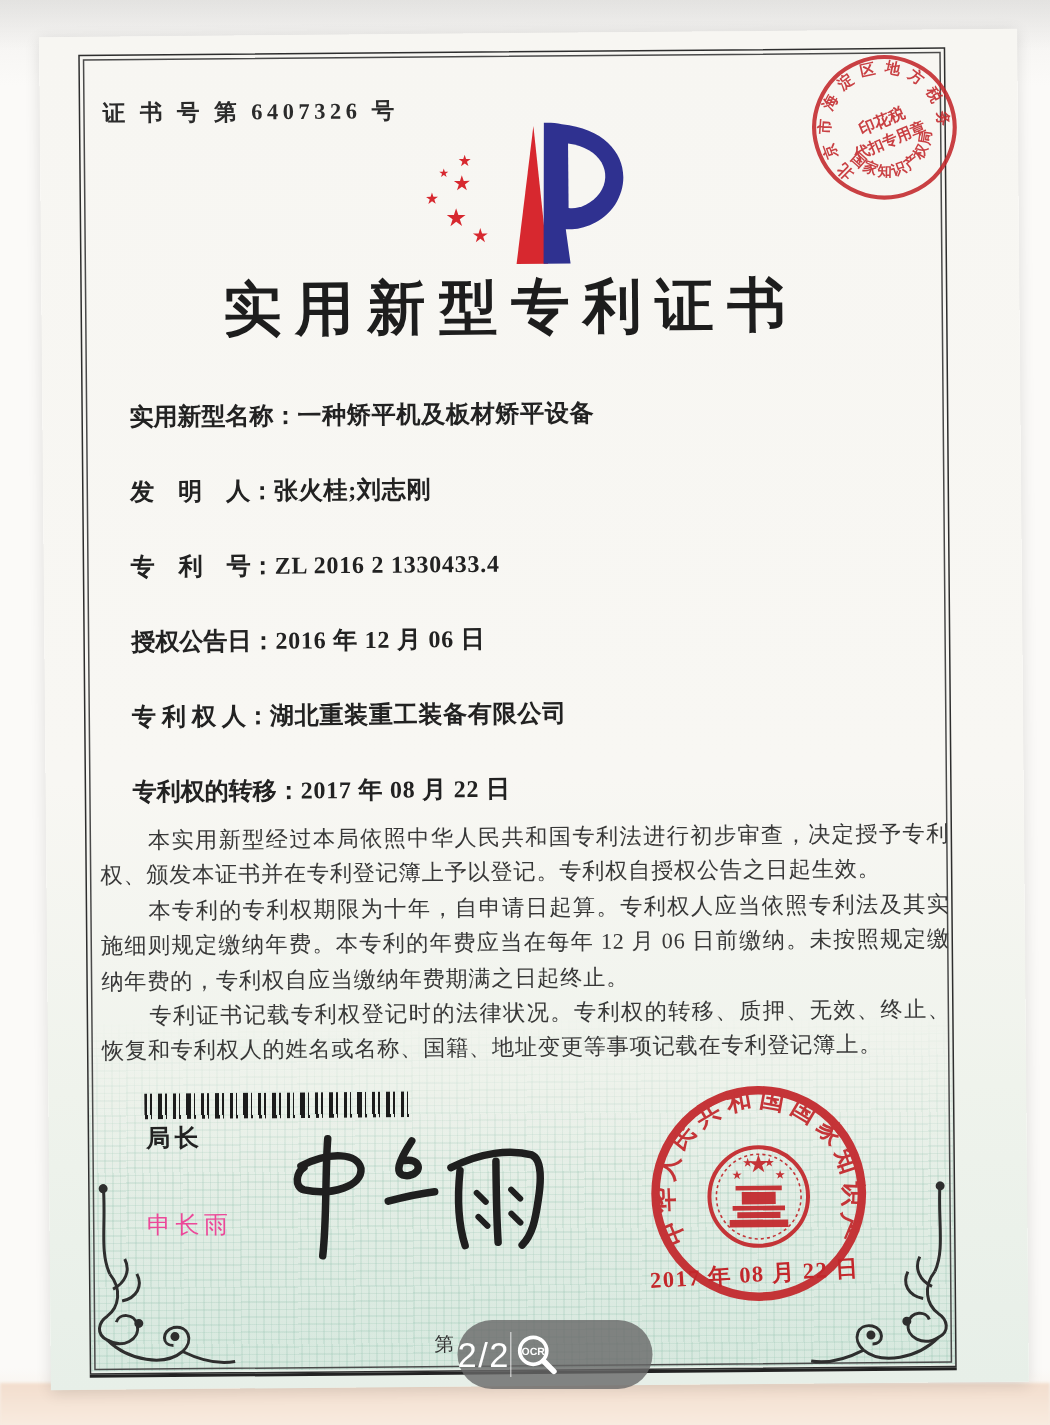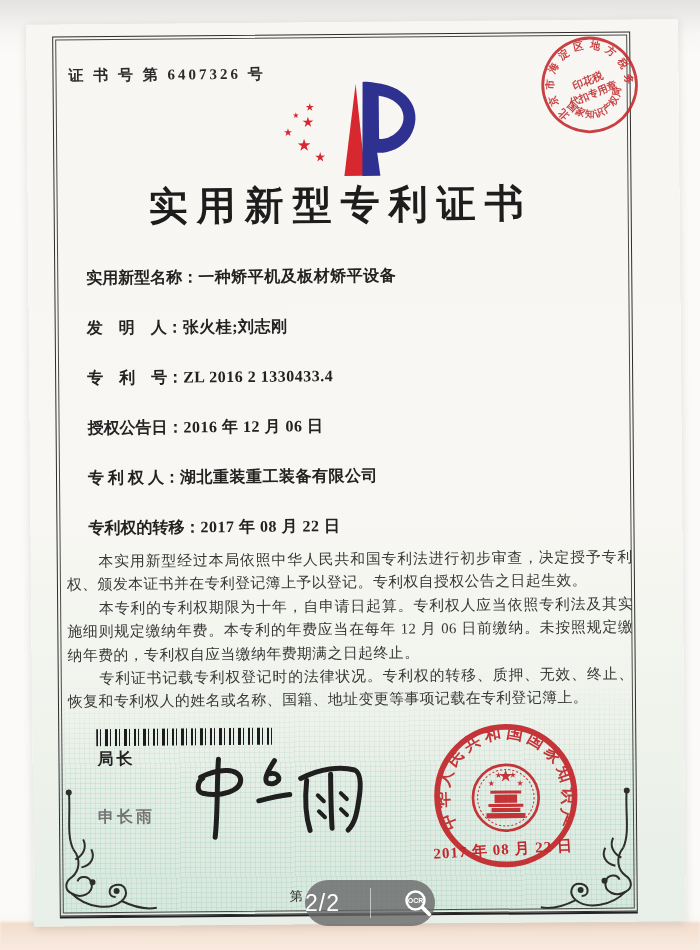--- a/index.html
+++ b/index.html
@@ -41,32 +41,32 @@
   .body-text{position:absolute;left:66px;top:548px;width:566px;color:#383838;}
   .body-text p{margin:0;text-indent:2.15em;font-size:14.8px;line-height:23.4px;
     letter-spacing:.5px;text-align:justify;}
   .barcode{position:absolute;left:94px;top:727px;width:178px;height:17px;
     background:repeating-linear-gradient(90deg,
       #1c1c1c 0 2px,transparent 2px 4px,#1c1c1c 4px 5px,transparent 5px 9px,
       #1c1c1c 9px 12px,transparent 12px 14px,#1c1c1c 14px 15px,transparent 15px 19px);}
   .signer-title{position:absolute;left:95px;top:747px;font-size:16px;letter-spacing:3px;
     color:#222;font-weight:600;}
   .signer-name{position:absolute;left:95px;top:805px;font-size:16px;letter-spacing:3px;
-    color:#737373;font-weight:700;text-align:center;}
+    color:#ec4899;font-weight:400;text-align:center;}
   .signature{position:absolute;left:186px;top:750px;width:188px;height:98px;}
   .authority-seal{position:absolute;left:426px;top:720px;width:154px;height:154px;opacity:.93;}
   .seal-date{position:absolute;left:430px;top:841px;width:170px;font-size:15px;font-weight:700;
     color:#c3272b;letter-spacing:1px;transform:rotate(-3deg);}
   .ornament{position:absolute;width:96px;height:126px;}
   .ornament.left{left:58px;top:787px;}
   .ornament.right{right:68px;top:790px;transform:scaleX(-1);}
   .footer-page-char{position:absolute;left:286px;top:887px;font-size:13px;color:#333;}
   .viewer-pill{position:absolute;left:305px;top:880px;width:130px;height:46px;
     border-radius:23px;background:rgba(104,104,104,.8);display:flex;align-items:center;
-    justify-content:space-between;font-family:"Liberation Sans","DejaVu Sans",sans-serif;
+    justify-content:flex-start;font-family:"Liberation Sans","DejaVu Sans",sans-serif;
     z-index:10;}
   .pill-page{color:#fff;font-size:23px;letter-spacing:1px;}
   .pill-divider{width:1px;height:30px;background:rgba(255,255,255,.55);}
   .ocr-button{width:34px;height:34px;border:none;background:transparent;padding:0;
     cursor:pointer;display:flex;align-items:center;justify-content:center;}
   .seal-red{color:#c3272b;}
 </style>
 </head>
 <body>
 

